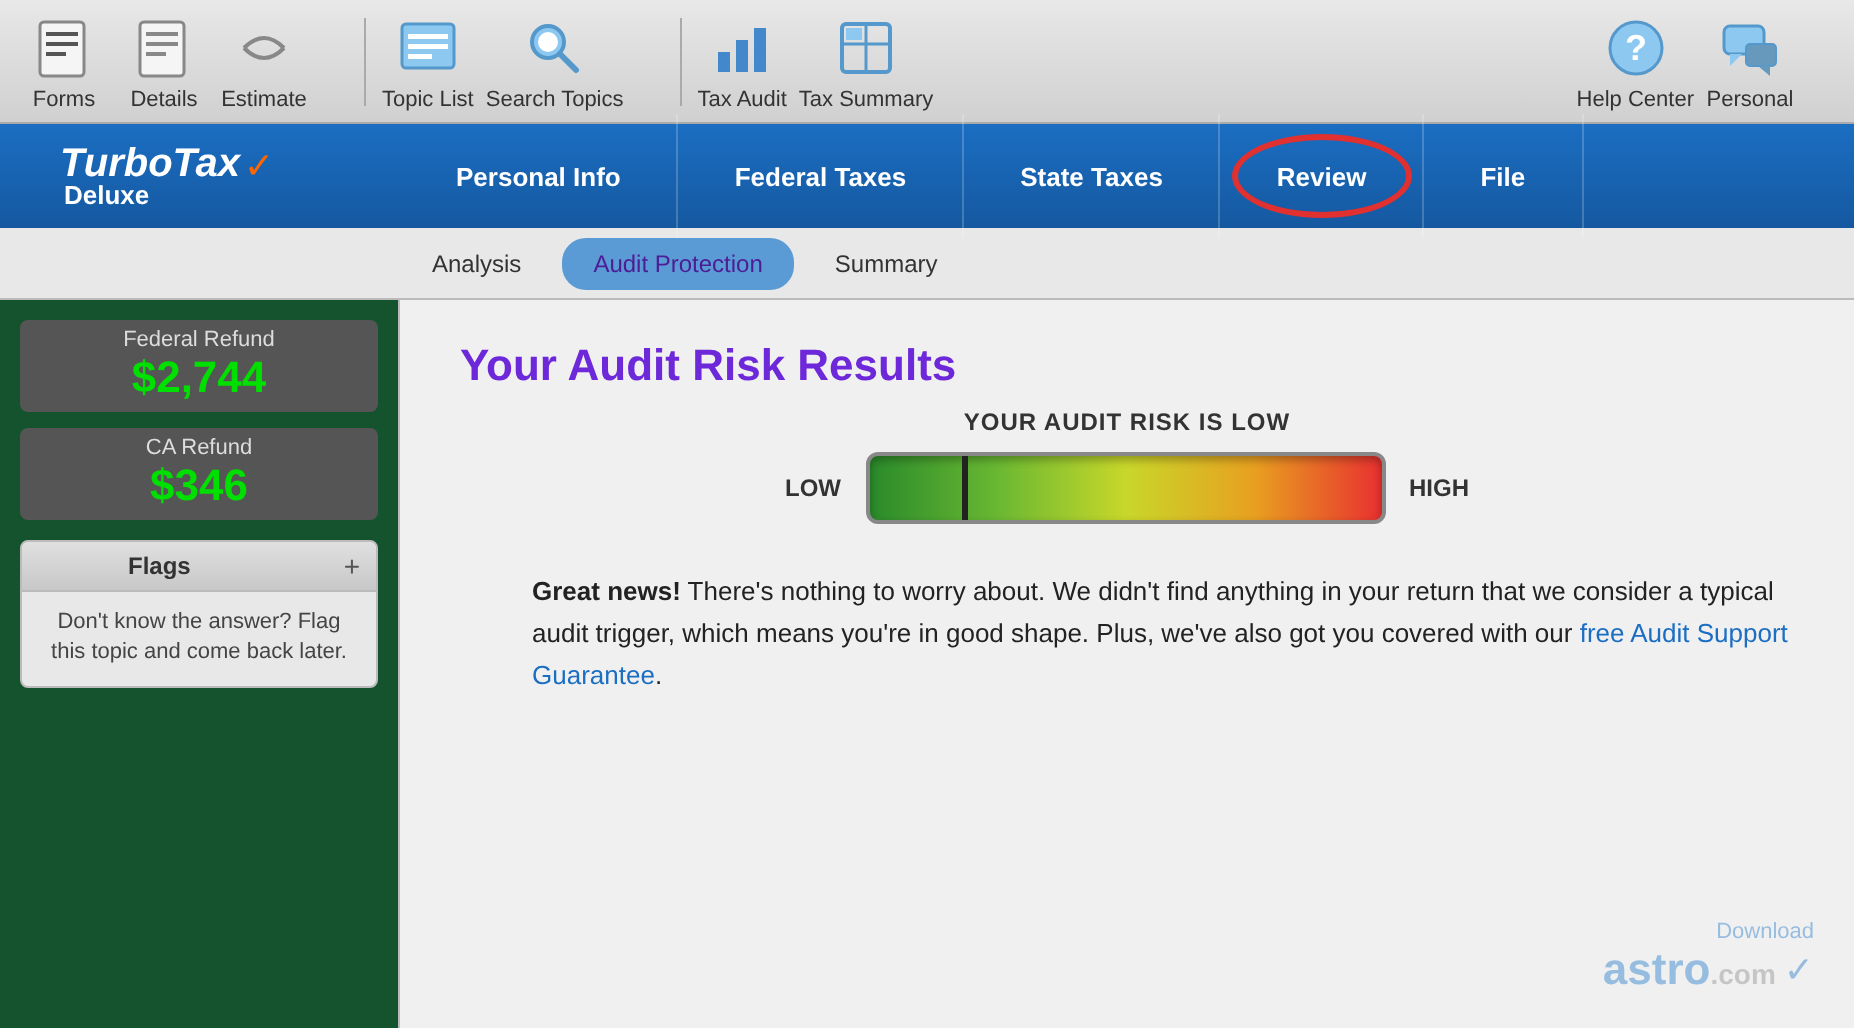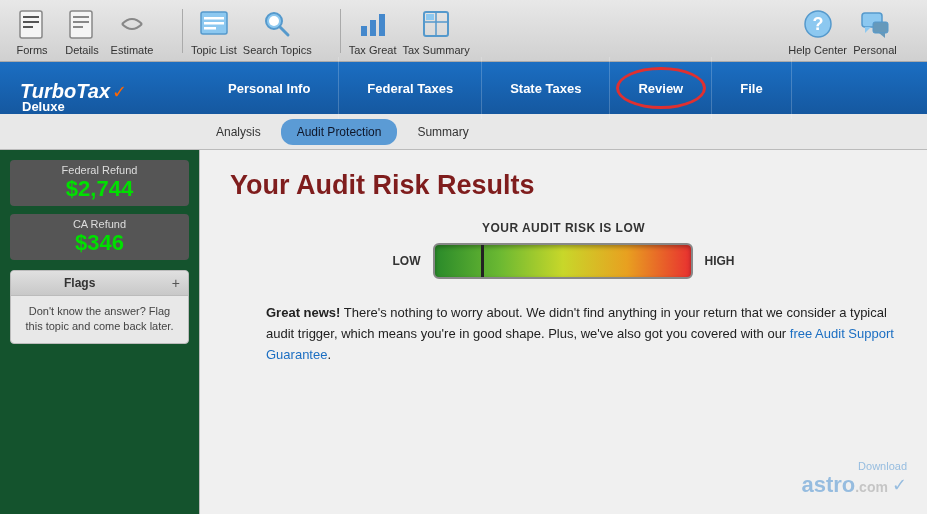--- a/index.html
+++ b/index.html
@@ -53,22 +53,22 @@
       height: 52px;
       display: flex;
       align-items: center;
       padding: 0;
     }
     .logo-area {
       background: linear-gradient(to bottom, #1b6ec2, #1558a0);
       width: 200px;
       height: 52px;
       display: flex;
-      align-items: flex-end;
-      padding-left: 20px;
+      align-items: center;
+      padding-left: 30px;
     }
     .logo-text {
       color: white;
       font-size: 20px;
       font-weight: bold;
       font-style: italic;
     }
     .logo-check {
       color: #ff6600;
       font-size: 18px;
@@ -127,21 +127,21 @@
     .sub-tab {
       padding: 6px 16px;
       font-size: 12px;
       color: #333;
       cursor: pointer;
       border-radius: 4px;
       margin-right: 4px;
     }
     .sub-tab.active {
       background: #5b9bd5;
-      color: #0f172a;
+      color: #4c1d95;
       border-radius: 12px;
     }
 
     
     #mainContent {
       display: flex;
       height: calc(514px - 62px - 52px - 36px);
     }
 
     
@@ -205,24 +205,24 @@
     }
 
     
     #mainPanel {
       flex: 1;
       background: #f0f0f0;
       padding: 20px 30px;
       position: relative;
     }
     .page-title {
-      font-size: 27px;
-      font-weight: bold;
-      color: #7f1d1d;
-      margin-bottom: 20px;
+      font-size: 22px;
+      font-weight: bold;
+      color: #6d28d9;
+      margin-bottom: 8px;
     }
     .risk-meter-container {
       display: flex;
       flex-direction: column;
       align-items: center;
       margin-bottom: 24px;
     }
     .risk-label-top {
       font-size: 12px;
       font-weight: bold;
@@ -372,21 +372,21 @@
   <div class="toolbar-sep"></div>
   <div class="toolbar-group">
     <div class="toolbar-btn">
       <div class="icon-box">
         <svg width="32" height="32" viewBox="0 0 32 32">
             <rect x="4" y="18" width="6" height="10" fill="#4488cc"></rect>
             <rect x="13" y="12" width="6" height="16" fill="#4488cc"></rect>
             <rect x="22" y="6" width="6" height="22" fill="#4488cc"></rect>
           </svg>
       </div>
-      <span class="btn-label">Tax Great</span>
+      <span class="btn-label">Tax Audit</span>
     </div>
     <div class="toolbar-btn">
       <div class="icon-box">
         <svg width="32" height="32" viewBox="0 0 32 32">
             <rect x="4" y="4" width="24" height="24" rx="2" fill="none" stroke="#5599cc" stroke-width="2"></rect>
             <line x1="4" y1="14" x2="28" y2="14" stroke="#5599cc" stroke-width="1.5"></line>
             <line x1="16" y1="4" x2="16" y2="28" stroke="#5599cc" stroke-width="1.5"></line>
             <rect x="6" y="6" width="8" height="6" fill="#8cc8f0"></rect>
           </svg>
       </div>

